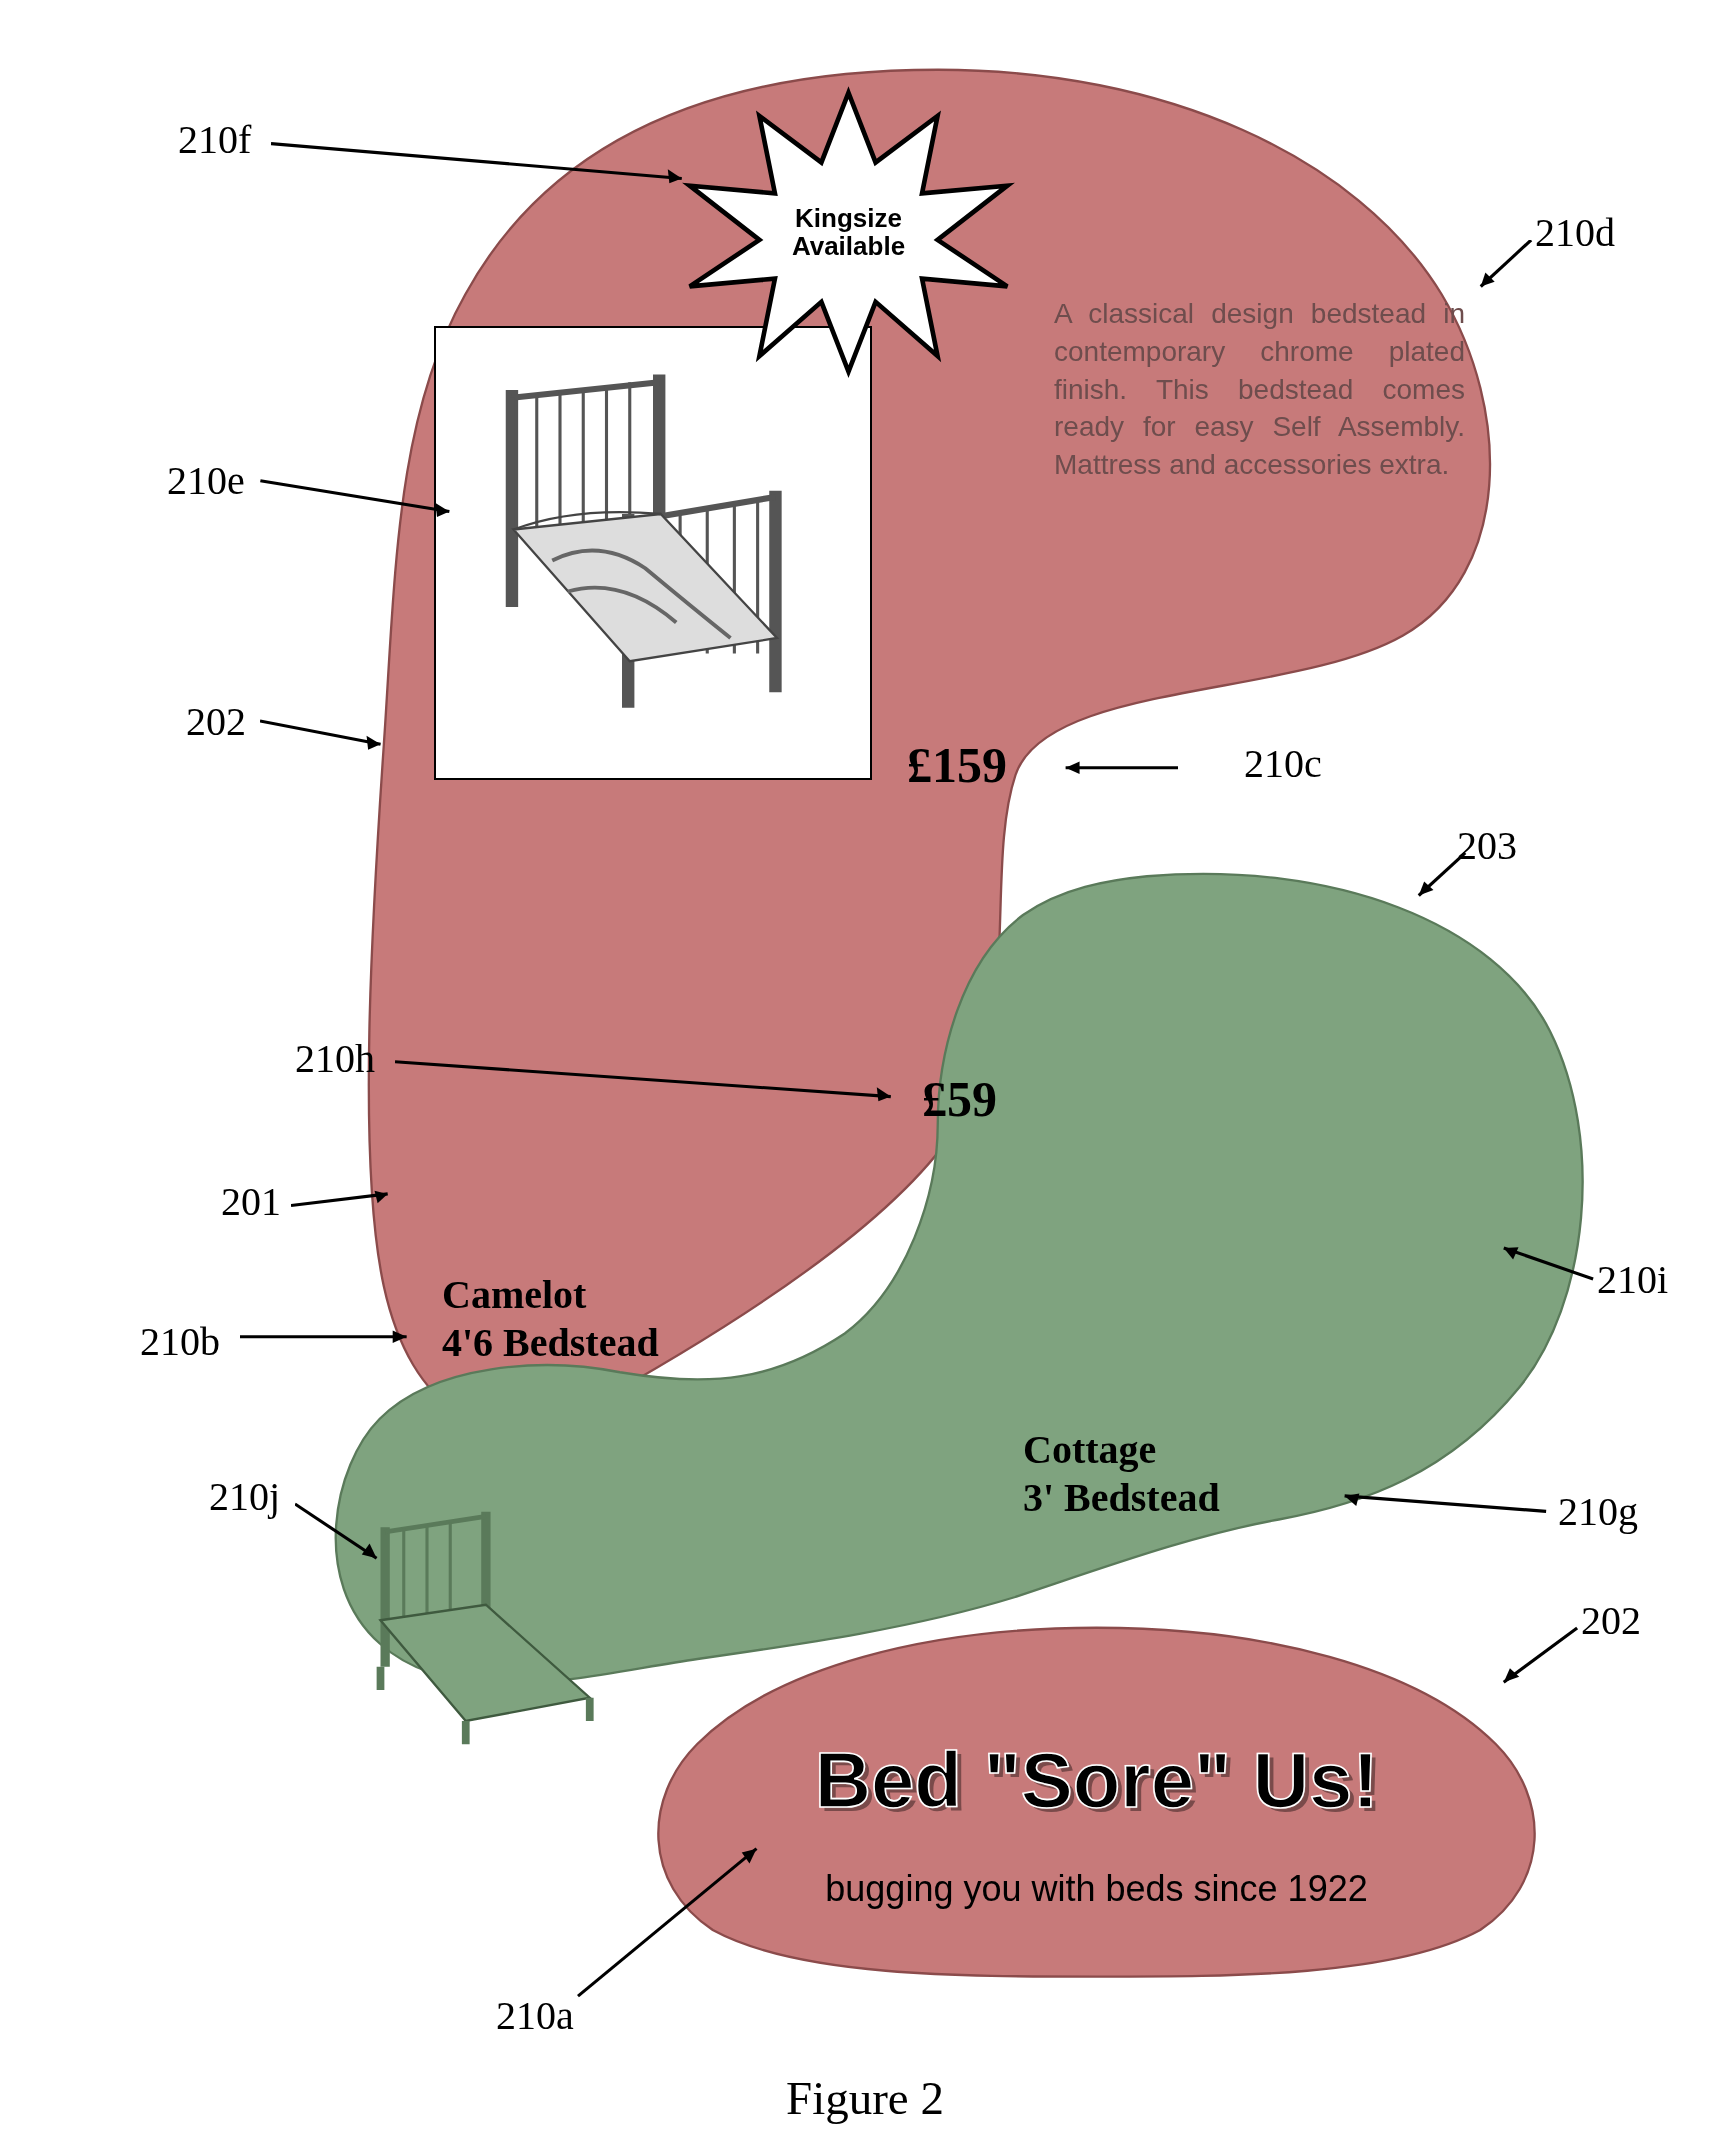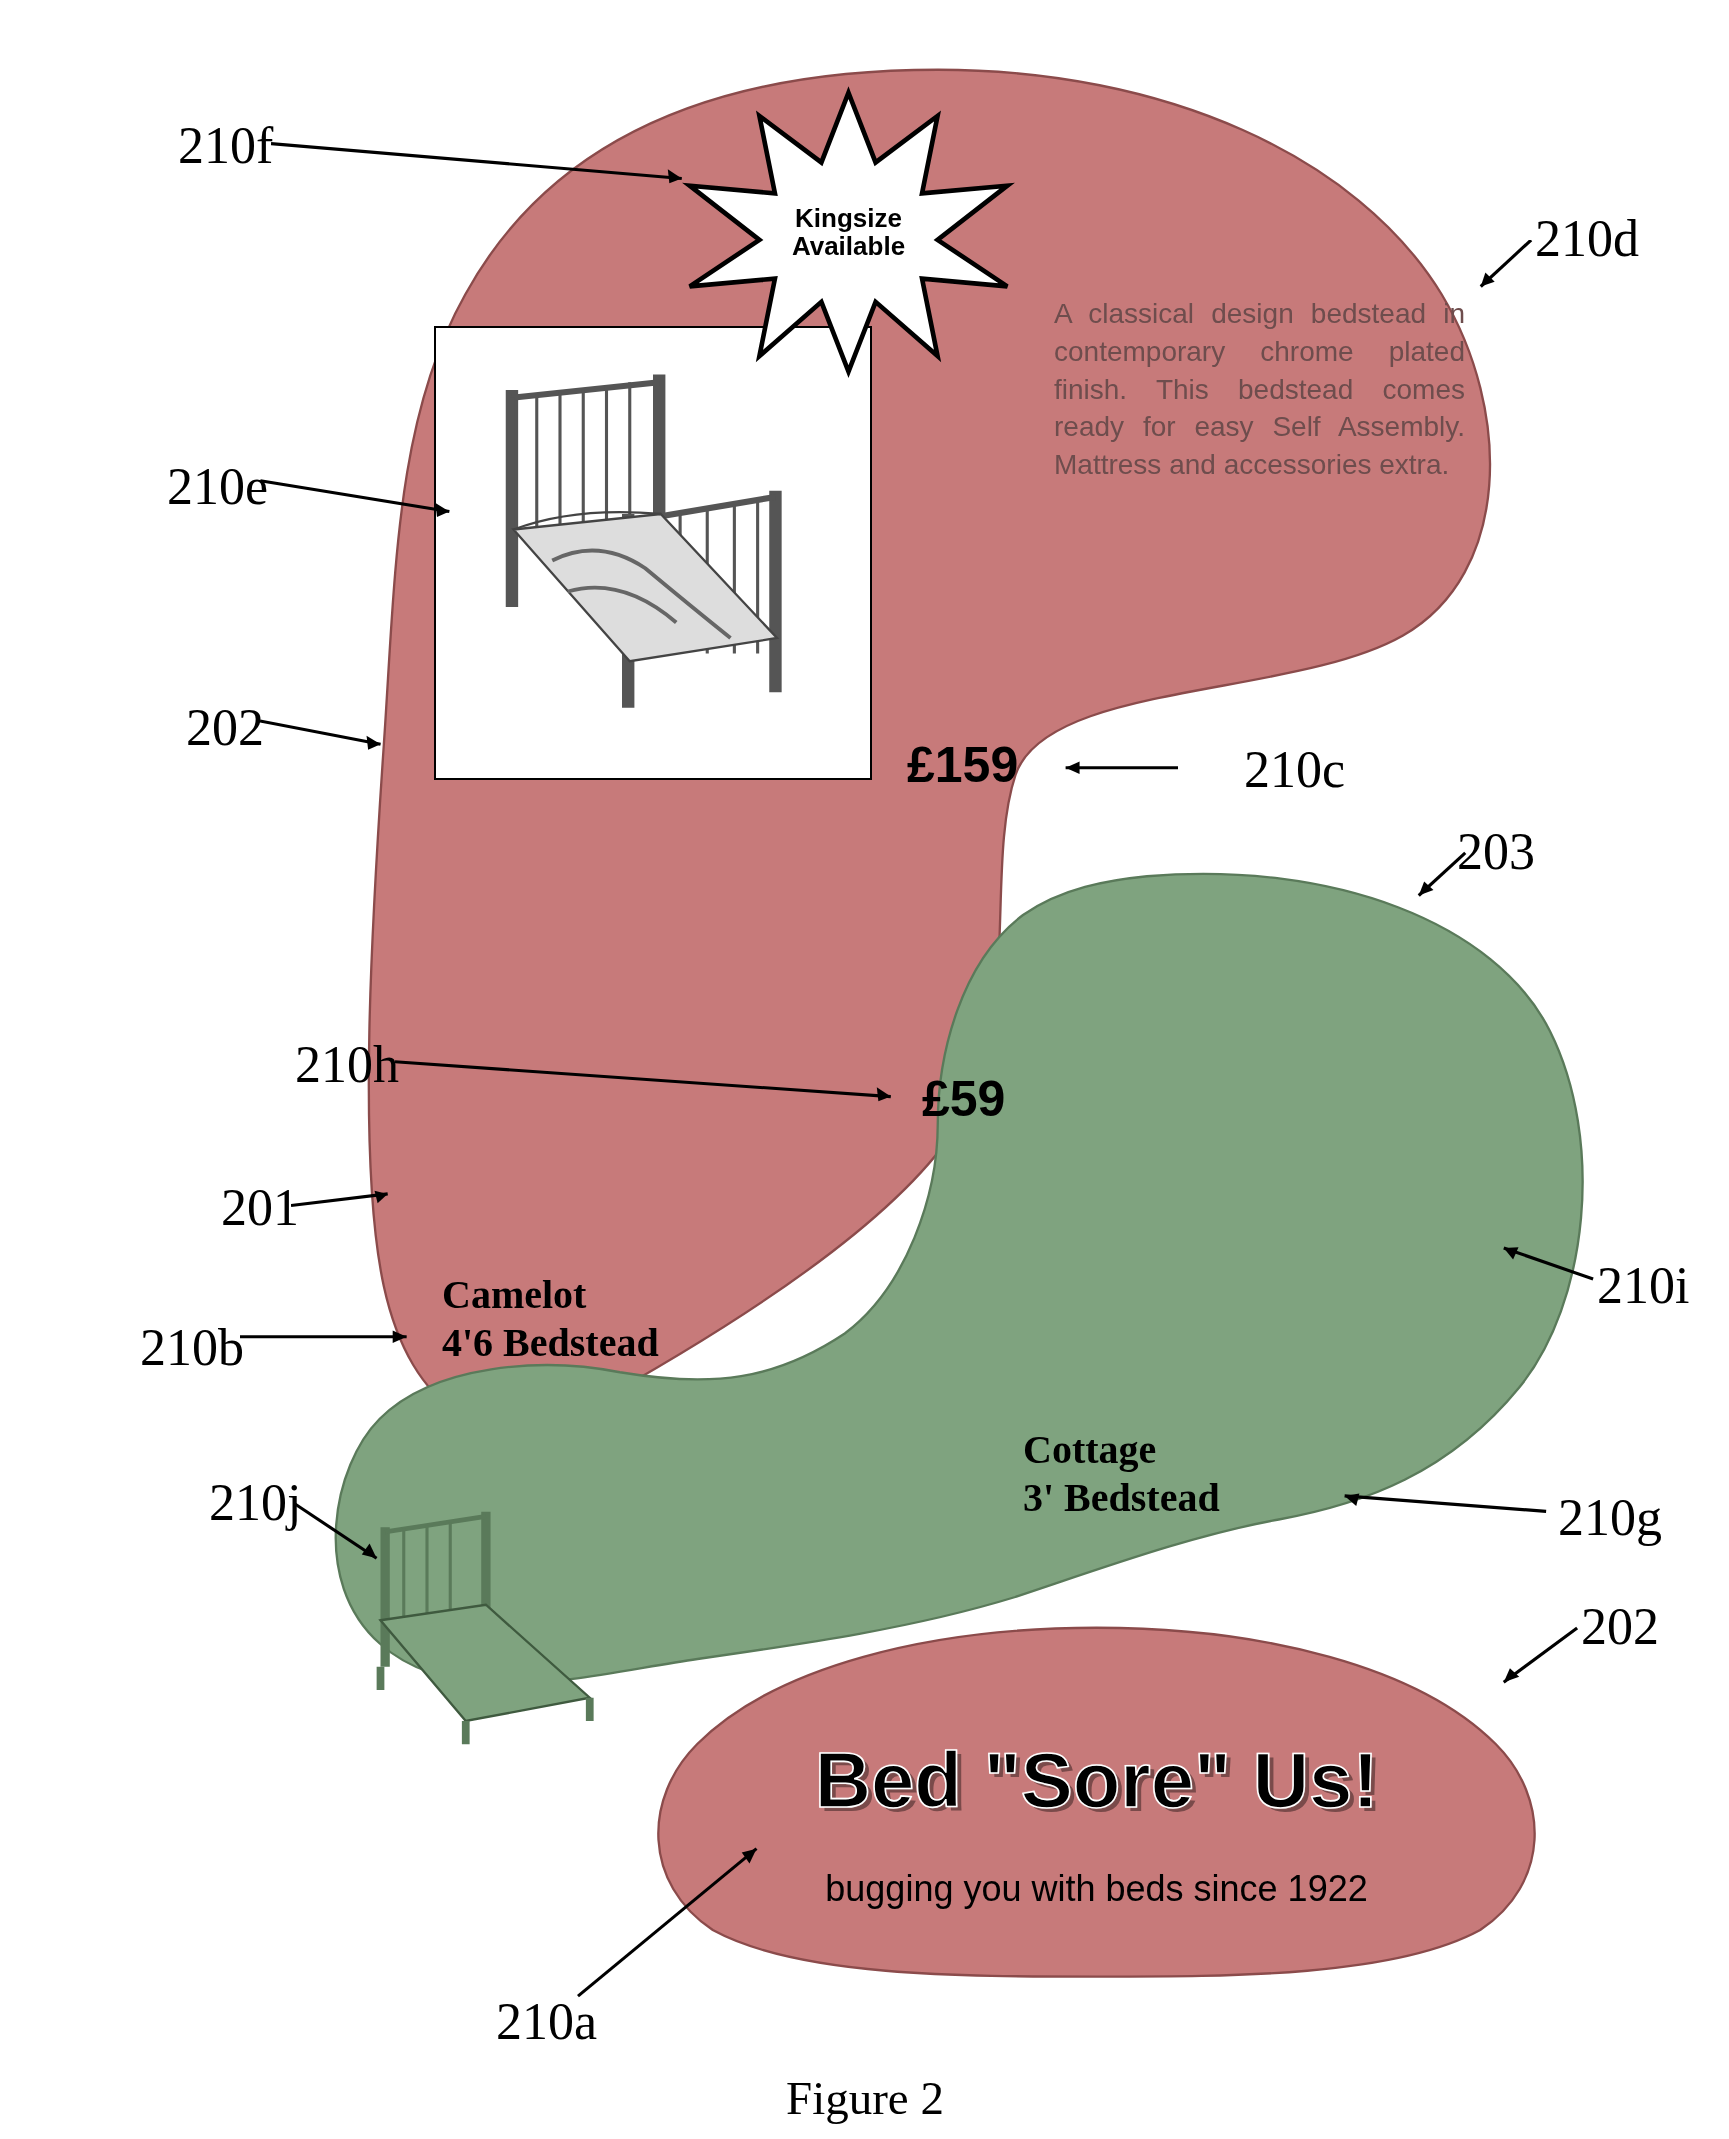--- a/index.html
+++ b/index.html
@@ -9,21 +9,21 @@
     color: #000;
   }
   .canvas {
     position: relative;
     width: 1730px;
     height: 2140px;
   }
   .ann-text {
     position: absolute;
     font-family: 'Times New Roman', serif;
-    font-size: 52px;
+    font-size: 40px;
     color: #000;
     white-space: nowrap;
   }
   .arrow {
     position: absolute;
     pointer-events: none;
   }
   .arrow line {
     stroke: #000;
     stroke-width: 4;
@@ -117,21 +117,21 @@
     line-height: 1.2;
     color: #000;
     text-align: left;
     white-space: pre-line;
   }
   .prod-title.camelot { left: 442px; top: 1271px; }
   .prod-title.cottage { left: 1023px; top: 1426px; }
 
   .prod-price {
     position: absolute;
-    font-family: Liberation Sans, sans-serif;
+    font-family: Liberation Serif, serif;
     font-weight: 900;
     font-size: 50px;
     color: #000;
   }
   .prod-price.p159 { left: 907px; top: 736px; }
   .prod-price.p59  { left: 922px; top: 1070px; }
 
   .prod-desc {
     position: absolute;
     font-family: Arial, sans-serif;

